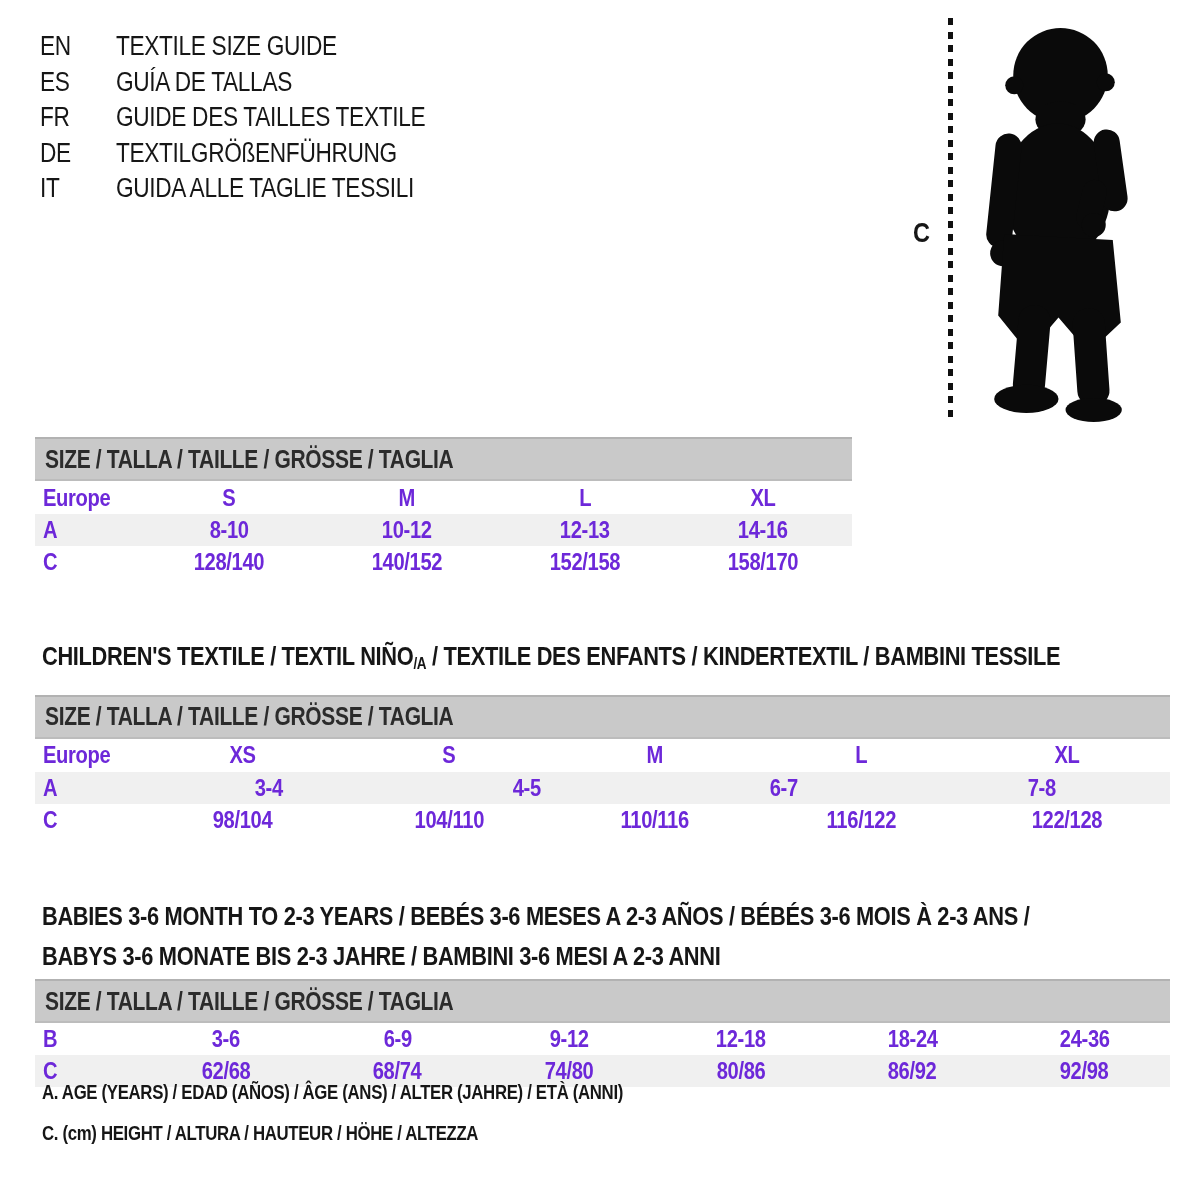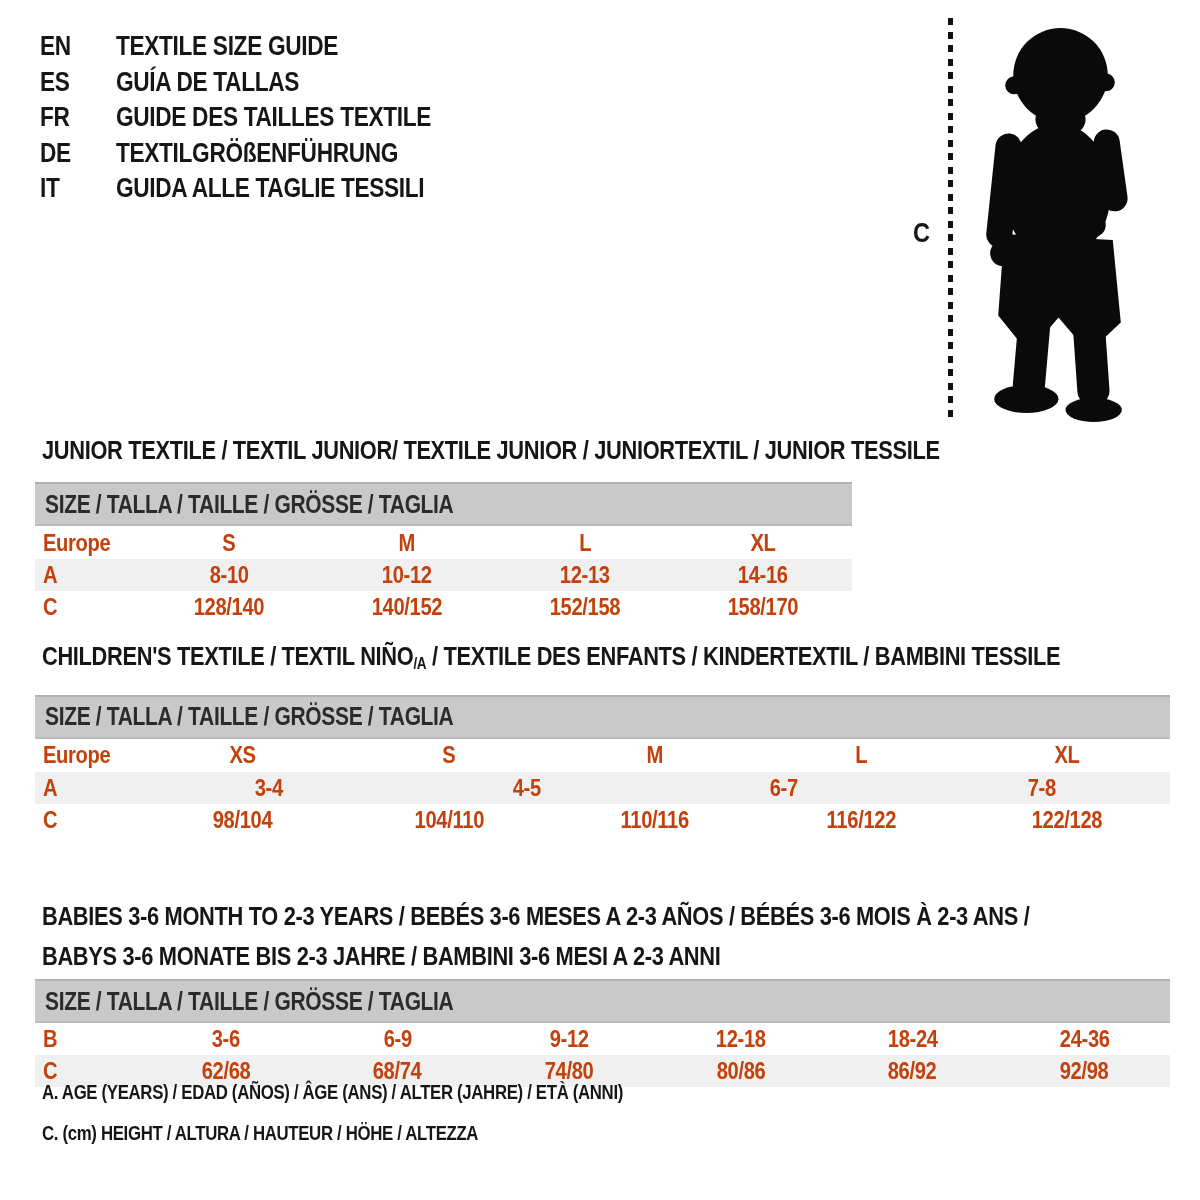--- a/index.html
+++ b/index.html
@@ -7,38 +7,38 @@
   body { width:1200px; height:1200px; position:relative; overflow:hidden;
          font-family:"Liberation Sans","DejaVu Sans",sans-serif; color:#161616; }
   .page { position:absolute; inset:0; width:1200px; height:1200px; background:#ffffff; }
 
   
   .cx  { display:inline-block; transform:scaleX(0.84); transform-origin:0 50%; white-space:nowrap; letter-spacing:-0.4px; }
   .cxc { display:inline-block; transform:scaleX(0.84); transform-origin:50% 50%; white-space:nowrap; letter-spacing:-0.4px; }
 
   
   .languages { position:absolute; left:40px; top:29px; }
-  .lang-row { display:flex; align-items:center; height:35.5px; font-size:27px; font-weight:700; }
+  .lang-row { display:flex; align-items:center; height:35.5px; font-size:27px; font-weight:400; }
   .lang-code { width:76px; flex:0 0 76px; }
 
   
   .figure { position:absolute; left:905px; top:15px; width:260px; height:415px; }
   .dash-line { position:absolute; left:43px; top:3px; width:5px; height:400px;
                background:repeating-linear-gradient(to bottom,#101010 0 7px,transparent 7px 13.5px); }
   .measure-label { position:absolute; left:8px; top:202px; font-size:28px; font-weight:700; }
   .figure svg { position:absolute; left:63px; top:6px; }
 
   
   .size-section { position:absolute; left:35px; }
   .sec-title { font-size:26px; font-weight:700; padding-left:7px; line-height:26px; margin-bottom:19px; }
   .sec-title.two-line { line-height:40px; margin-bottom:3px; }
   .sub-a { font-size:0.62em; vertical-align:-0.22em; }
   .size-bar { height:44px; background:#c9c9c9; border-top:2px solid #b2b2b2; border-bottom:2px solid #bcbcbc;
               display:flex; align-items:center; padding-left:10px; font-size:25px; font-weight:700; color:#2b2b2b; }
-  .trow { display:flex; align-items:center; height:32px; font-size:24px; font-weight:700; color:#c2410c; }
+  .trow { display:flex; align-items:center; height:32px; font-size:24px; font-weight:700; color:#6d28d9; }
   .trow.thead { height:33px; }
   .trow.shaded { background:#f0f0f0; }
   .tlabel { flex:0 0 105px; padding-left:8px; }
   .tcell { flex:1 1 0; text-align:center; }
 
   
   .legend { position:absolute; left:42px; top:1072px; }
   .legend-line { height:41px; display:flex; align-items:center; font-size:20px; font-weight:700; }
 </style>
 </head>
@@ -87,23 +87,20 @@
         <path d="M34 212 L142 218 L150 300 L118 330 L88 295 L58 330 L28 293 Z"></path>
         <rect x="48" y="283" width="32" height="94" rx="15" transform="rotate(5 64 300)"></rect>
         <ellipse cx="56" cy="376" rx="32" ry="14"></ellipse>
         <rect x="102" y="286" width="32" height="97" rx="15" transform="rotate(-4 118 300)"></rect>
         <ellipse cx="123" cy="387" rx="28" ry="12"></ellipse>
       </g>
     </svg>
   </div>
 
   <section class="size-section" style="top:437px; width:817px;">
-    <div class="sec-title">
-      <span class="cx">JUNIOR TEXTILE / TEXTIL JUNIOR/ TEXTILE JUNIOR / JUNIORTEXTIL / JUNIOR TESSILE</span>
-    </div>
     <div class="size-bar">
       <span class="cx">SIZE / TALLA / TAILLE / GRÖSSE / TAGLIA</span>
     </div>
     <div class="trow thead">
       <div class="tlabel"><span class="cx">Europe</span></div>
       <div class="tcell"><span class="cxc">S</span></div>
       <div class="tcell"><span class="cxc">M</span></div>
       <div class="tcell"><span class="cxc">L</span></div>
       <div class="tcell"><span class="cxc">XL</span></div>
     </div>

